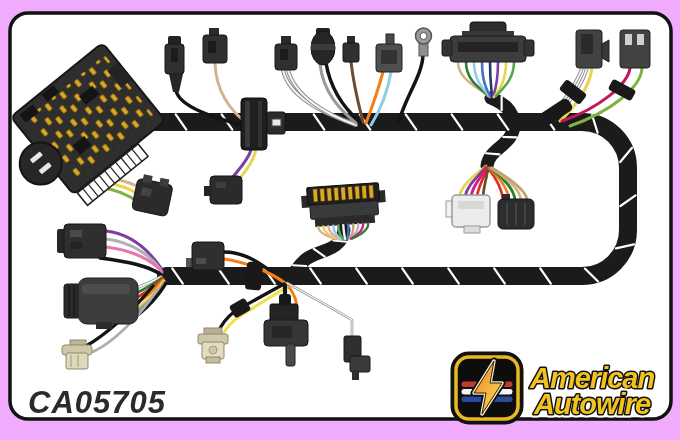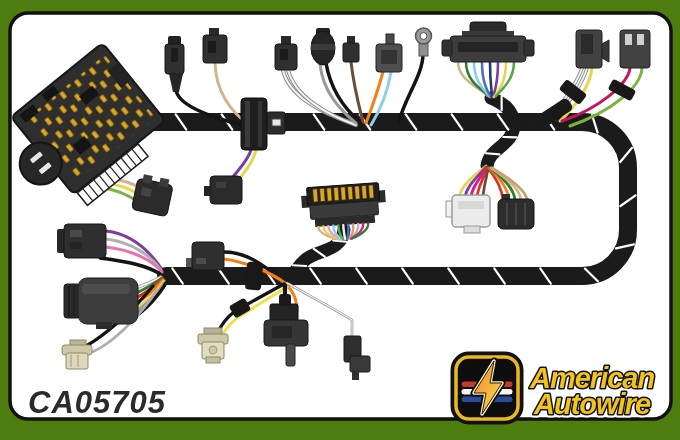--- a/index.html
+++ b/index.html
@@ -1,16 +1,16 @@
 <!DOCTYPE html>
 <html><head>
 <meta charset="utf-8">
 <style>
   html,body{margin:0;padding:0;background:#fff;}
-  #stage{position:relative;width:680px;height:440px;background:#4d7c0f;overflow:hidden;
+  #stage{position:relative;width:680px;height:440px;background:#f0abfc;overflow:hidden;
          font-family:"Liberation Sans",sans-serif;}
   svg{display:block;}
   .brandtext{font-family:"Liberation Sans",sans-serif;font-weight:bold;font-style:italic;}
   .partnum{font-family:"Liberation Sans",sans-serif;font-weight:bold;font-style:italic;}
 </style>
 </head>
 <body>
 
 <div id="stage">
 <svg width="680" height="440" viewBox="0 0 680 440" xmlns="http://www.w3.org/2000/svg">

